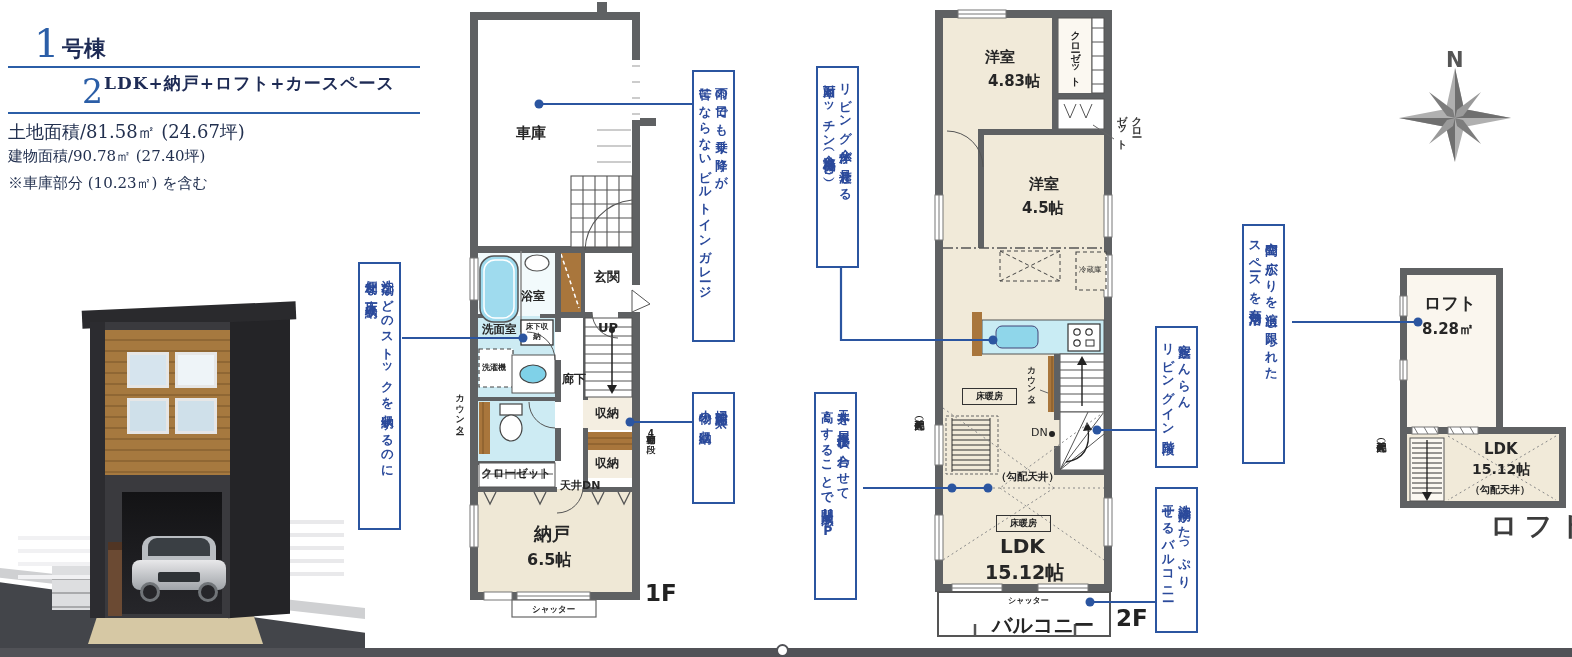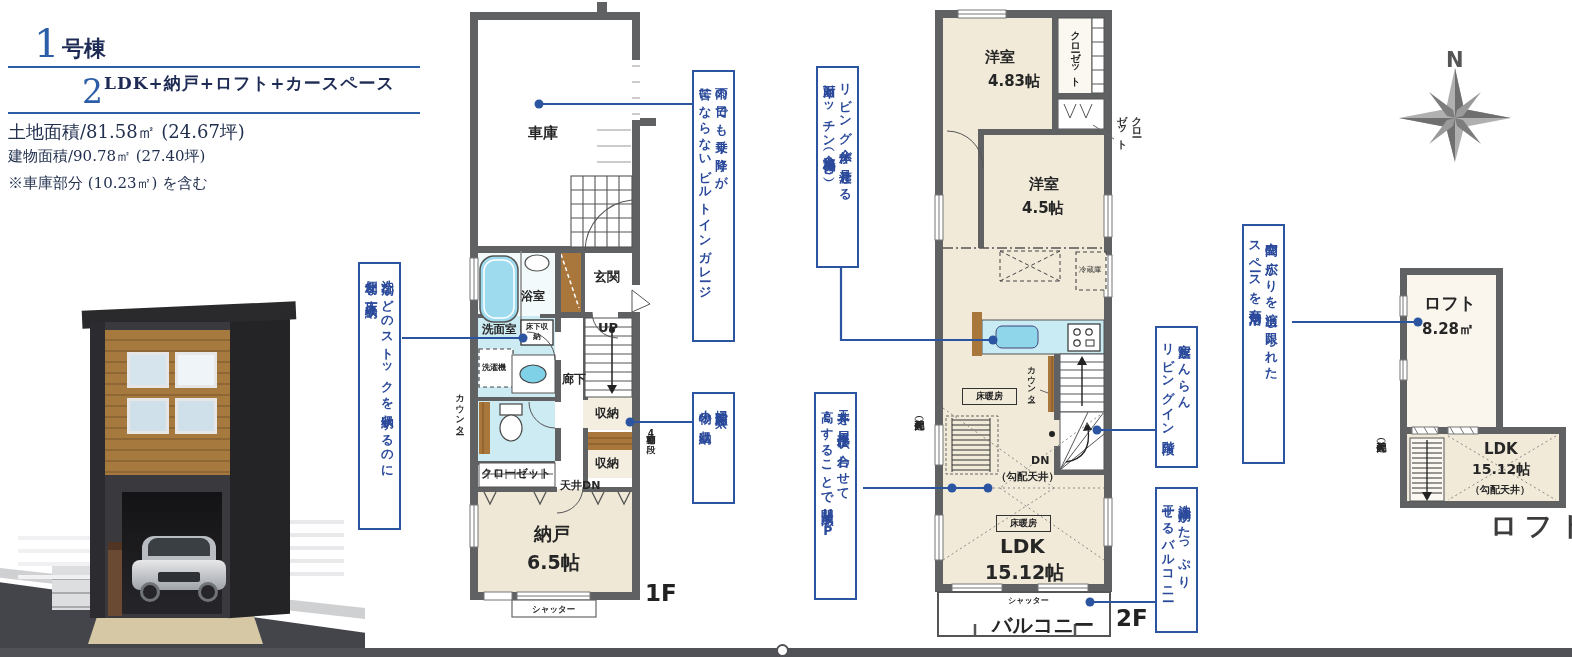--- a/index.html
+++ b/index.html
@@ -412,51 +412,51 @@
     <circle cx="630" cy="422" r="4.5"></circle>
         <circle cx="993" cy="340" r="4.5"></circle>
     <circle cx="952" cy="488" r="4.5"></circle>
         <circle cx="988" cy="488" r="4.5"></circle>
     <circle cx="1097" cy="430" r="4.5"></circle>
         <circle cx="1090" cy="602" r="4.5"></circle>
     <circle cx="1418" cy="322" r="4.5"></circle>
   </g>
 </svg>
 
-<div class="lbl" style="left:528px;top:124px;font-size:15px;font-weight:bold;">車庫</div>
+<div class="lbl" style="left:516px;top:124px;font-size:15px;font-weight:bold;">車庫</div>
 <div class="lbl" style="left:598px;top:320px;font-size:13px;font-weight:bold;">UP</div>
 <div class="lbl" style="left:521px;top:288px;font-size:12px;font-weight:bold;">浴室</div>
 <div class="lbl" style="left:594px;top:268px;font-size:13px;font-weight:bold;">玄関</div>
 <div class="lbl" style="left:482px;top:322px;font-size:11.5px;font-weight:bold;">洗面室</div>
 <div class="lbl" style="left:524px;top:322px;width:26px;font-size:7.5px;font-weight:bold;white-space:normal;line-height:1.3;text-align:center;">床下収納</div>
 <div class="lbl" style="left:482px;top:362px;font-size:8px;font-weight:bold;">洗濯機</div>
 <div class="lbl" style="left:562px;top:371px;font-size:12px;font-weight:bold;">廊下</div>
 <div class="lbl" style="left:595px;top:405px;font-size:12px;font-weight:bold;">収納</div>
 <div class="lbl" style="left:595px;top:455px;font-size:12px;font-weight:bold;">収納</div>
 <div class="lbl vtext" style="left:644px;top:428px;font-size:9px;font-weight:bold;">可動棚4段</div>
 <div class="lbl vtext" style="left:453px;top:388px;font-size:9px;font-weight:bold;">カウンター</div>
 <div class="lbl" style="left:481px;top:466px;font-size:11.5px;font-weight:bold;">クローゼット</div>
 <div class="lbl" style="left:560px;top:478px;font-size:11px;font-weight:bold;">天井DN</div>
 <div class="lbl" style="left:534px;top:522px;font-size:18px;font-weight:bold;">納戸</div>
-<div class="lbl" style="left:527px;top:550px;font-size:19px;font-weight:bold;">6.5帖</div>
+<div class="lbl" style="left:527px;top:550px;font-size:16px;font-weight:bold;">6.5帖</div>
 <div class="lbl" style="left:532px;top:604px;font-size:8.5px;font-weight:bold;">シャッター</div>
 <div class="lbl" style="left:645px;top:580px;font-size:23px;font-weight:bold;color:#222;">1F</div>
 
 <div class="lbl" style="left:985px;top:48px;font-size:15px;font-weight:bold;">洋室</div>
 <div class="lbl" style="left:976px;top:72px;font-size:15px;font-weight:bold;margin-left:12px;">4.83帖</div>
 <div class="lbl vtext" style="left:1068px;top:24px;font-size:10px;font-weight:bold;">クローゼット</div>
 <div class="lbl vtext" style="left:1115px;top:108px;font-size:10.5px;font-weight:bold;color:#333;line-height:1.4;">
   <div>クロー</div>
       <div>ゼット</div>
 </div>
 <div class="lbl" style="left:1029px;top:175px;font-size:15px;font-weight:bold;">洋室</div>
 <div class="lbl" style="left:1022px;top:199px;font-size:15px;font-weight:bold;">4.5帖</div>
 <div class="lbl" style="left:1079px;top:265px;font-size:7.5px;font-weight:normal;">冷蔵庫</div>
 <div class="lbl vtext" style="left:1026px;top:360px;font-size:8.5px;font-weight:bold;">カウンター</div>
-<div class="lbl" style="left:1031px;top:426px;font-size:11px;font-weight:bold;margin-top:28px;">DN</div>
+<div class="lbl" style="left:1031px;top:426px;font-size:11px;font-weight:normal;">DN</div>
 <div class="boxlbl" style="left:962px;top:388px;">床暖房</div>
 <div class="boxlbl" style="left:996px;top:515px;">床暖房</div>
 <div class="lbl" style="left:996px;top:470px;font-size:10.5px;font-weight:bold;">（勾配天井）</div>
 <div class="lbl vtext" style="left:912px;top:412px;font-size:10px;font-weight:bold;">（勾配天井）</div>
 <div class="lbl" style="left:1000px;top:534px;font-size:20px;font-weight:bold;">LDK</div>
 <div class="lbl" style="left:985px;top:560px;font-size:19px;font-weight:bold;">15.12帖</div>
 <div class="lbl" style="left:1008px;top:595px;font-size:8px;font-weight:bold;">シャッター</div>
 <div class="lbl" style="left:992px;top:612px;font-size:20px;font-weight:bold;">バルコニー</div>
 <div class="lbl" style="left:1116px;top:605px;font-size:23px;font-weight:bold;color:#222;">2F</div>
 

